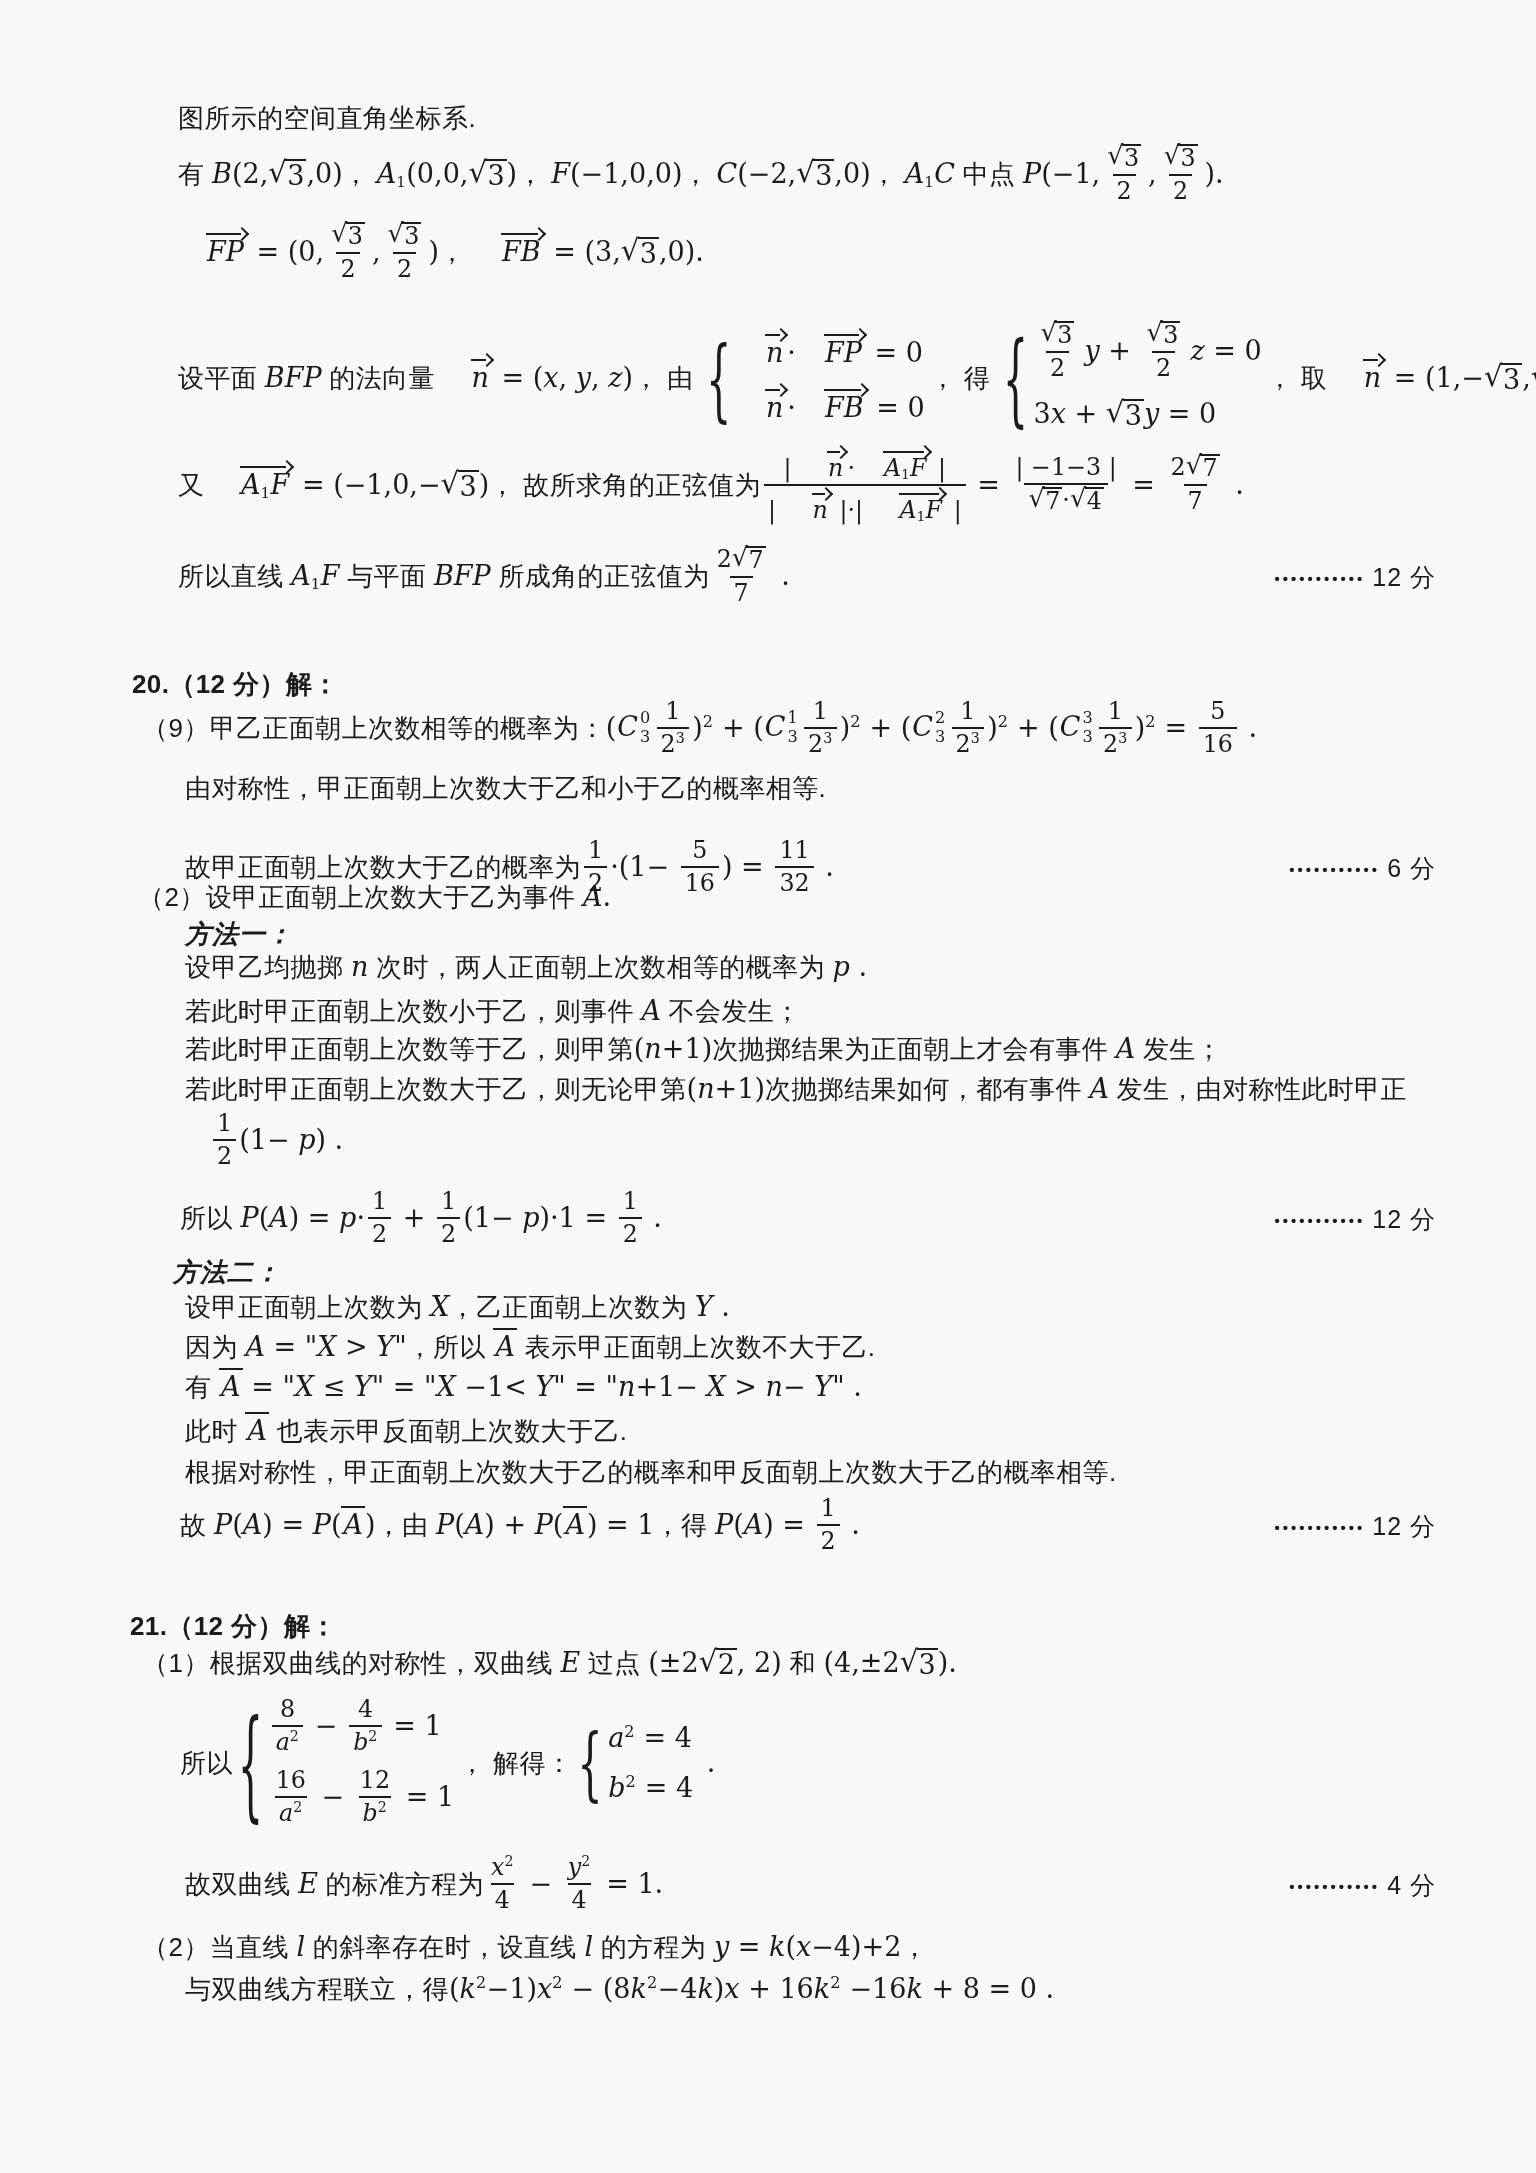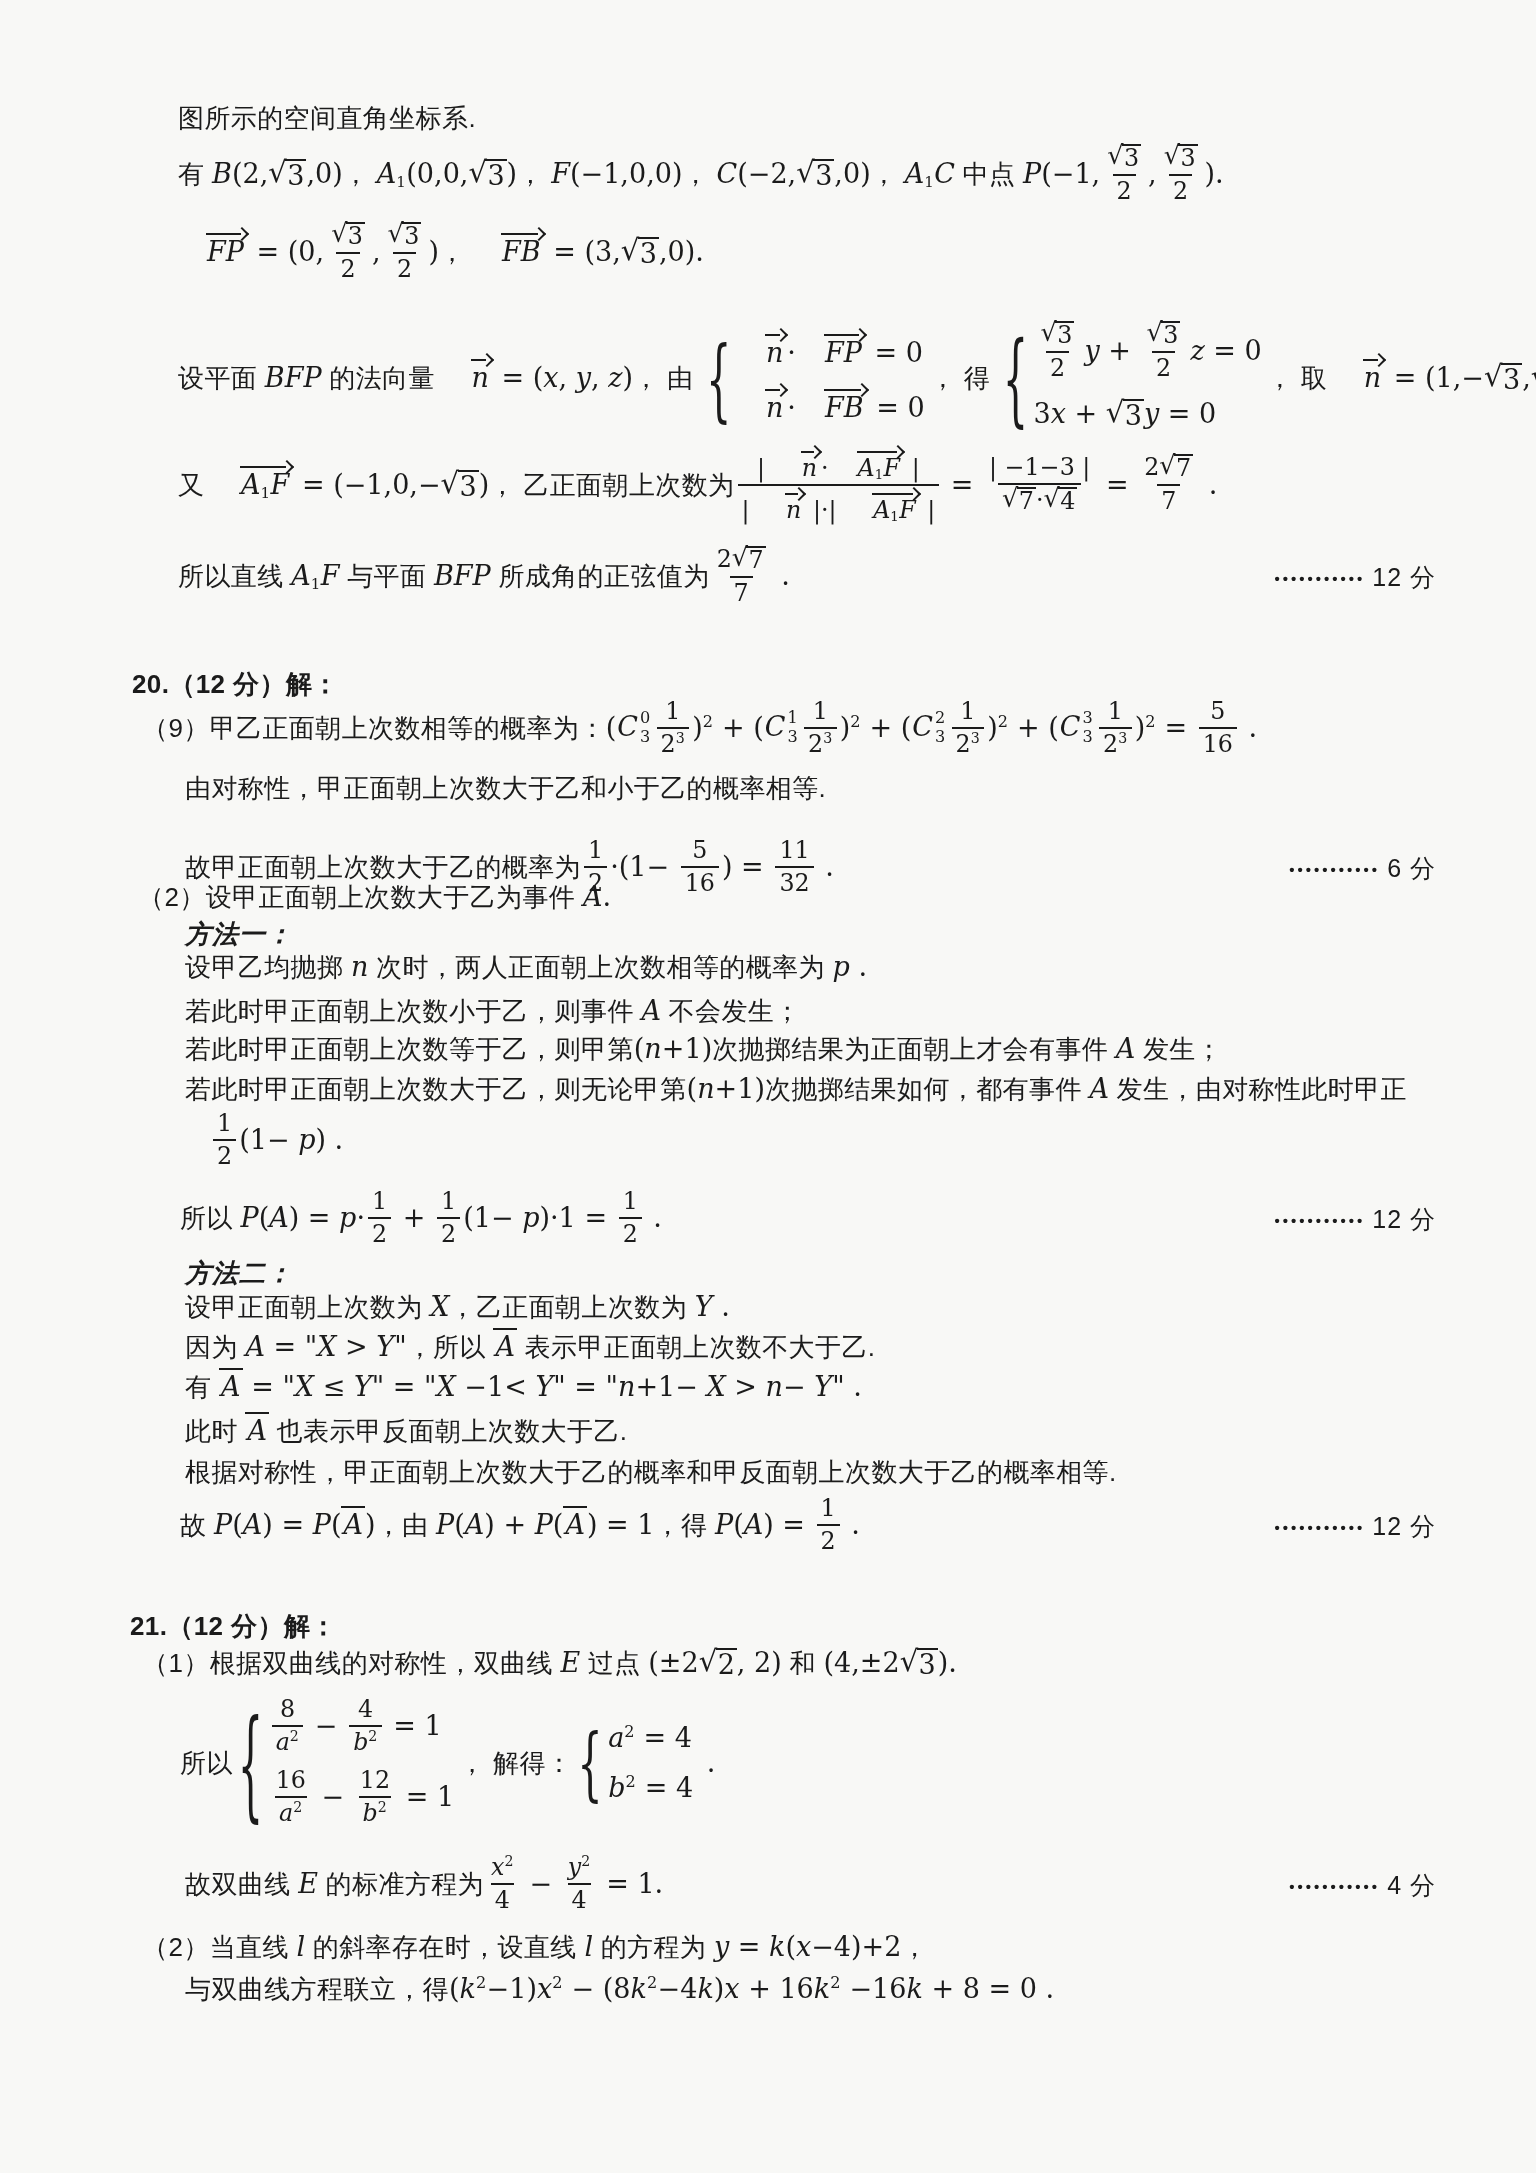--- a/index.html
+++ b/index.html
@@ -127,21 +127,21 @@
         </span><span class="cjk">， 取 </span><span class="vec"><span class="vr">n</span></span><span class="rm"> = (1,−</span><span class="sqrt">
           <span class="rad">√</span>
           <span class="radb"><span class="rm">3</span></span>
         </span><span class="rm">,</span><span class="sqrt">
           <span class="rad">√</span>
           <span class="radb"><span class="rm">3</span></span>
         </span><span class="rm">) .</span></div>
       <div class="line" style="top: 448px; left: 178px; width: 1322px;"><span class="cjk">又 </span><span class="vec"><span class="isubw"><span class="vr">A</span><sub class="sb">1</sub></span><span class="vr">F</span></span><span class="rm"> = (−1,0,−</span><span class="sqrt">
           <span class="rad">√</span>
           <span class="radb"><span class="rm">3</span></span>
-        </span><span class="rm">)</span><span class="cjk">， 乙正面朝上次数为</span><span class="frac">
+        </span><span class="rm">)</span><span class="cjk">， 故所求角的正弦值为</span><span class="frac">
           <span class="num"><span class="rm">| </span><span class="vec"><span class="vr">n</span></span><span class="rm">·</span><span class="vec"><span class="isubw"><span class="vr">A</span><sub class="sb">1</sub></span><span class="vr">F</span></span><span class="rm"> |</span></span>
           <span class="den"><span class="rm">| </span><span class="vec"><span class="vr">n</span></span><span class="rm"> |·| </span><span class="vec"><span class="isubw"><span class="vr">A</span><sub class="sb">1</sub></span><span class="vr">F</span></span><span class="rm"> |</span></span>
         </span><span class="rm"> = </span><span class="frac">
           <span class="num"><span class="rm">| −1−3 |</span></span>
           <span class="den"><span class="sqrt">
               <span class="rad">√</span>
               <span class="radb"><span class="rm">7</span></span>
             </span><span class="rm">·</span><span class="sqrt">
               <span class="rad">√</span>
               <span class="radb"><span class="rm">4</span></span>
@@ -234,21 +234,21 @@
         </span><span class="rm"> + </span><span class="frac">
           <span class="num"><span class="rm">1</span></span>
           <span class="den"><span class="rm">2</span></span>
         </span><span class="rm">(1− </span><span class="vr">p</span><span class="rm">)·1 = </span><span class="frac">
           <span class="num"><span class="rm">1</span></span>
           <span class="den"><span class="rm">2</span></span>
         </span><span class="rm"> .</span><span class="score">
           <span class="dots">•••••••••••</span>
           <span class="score-label">12 分</span>
         </span></div>
-      <div class="line method" style="top: 1255px; left: 185px; width: 1315px;"><span class="cjk">方法二：</span></div>
+      <div class="line method" style="top: 1255px; left: 173px; width: 1315px; font-family: Liberation Serif, serif;"><span class="cjk">方法二：</span></div>
       <div class="line" style="top: 1288px; left: 185px; width: 1315px;"><span class="cjk">设甲正面朝上次数为 </span><span class="vr">X</span><span class="cjk">，乙正面朝上次数为 </span><span class="vr">Y</span><span class="rm"> .</span></div>
       <div class="line" style="top: 1328px; left: 185px; width: 1315px;"><span class="cjk">因为 </span><span class="vr">A</span><span class="rm"> = "</span><span class="vr">X</span><span class="rm"> &gt; </span><span class="vr">Y</span><span class="rm">"</span><span class="cjk">，所以 </span><span class="bar"><span class="vr">A</span></span><span class="cjk"> 表示甲正面朝上次数不大于乙.</span></div>
       <div class="line" style="top: 1368px; left: 185px; width: 1315px;"><span class="cjk">有 </span><span class="bar"><span class="vr">A</span></span><span class="rm"> = "</span><span class="vr">X</span><span class="rm"> ≤ </span><span class="vr">Y</span><span class="rm">" = "</span><span class="vr">X</span><span class="rm"> −1&lt; </span><span class="vr">Y</span><span class="rm">" = "</span><span class="vr">n</span><span class="rm">+1− </span><span class="vr">X</span><span class="rm"> &gt; </span><span class="vr">n</span><span class="rm">− </span><span class="vr">Y</span><span class="rm">" .</span></div>
       <div class="line" style="top: 1412px; left: 185px; width: 1315px;"><span class="cjk">此时 </span><span class="bar"><span class="vr">A</span></span><span class="cjk"> 也表示甲反面朝上次数大于乙.</span></div>
       <div class="line" style="top: 1454px; left: 185px; width: 1315px;"><span class="cjk">根据对称性，甲正面朝上次数大于乙的概率和甲反面朝上次数大于乙的概率相等.</span></div>
       <div class="line" style="top: 1497px; left: 180px; width: 1320px;"><span class="cjk">故 </span><span class="vr">P</span><span class="rm">(</span><span class="vr">A</span><span class="rm">) = </span><span class="vr">P</span><span class="rm">(</span><span class="bar"><span class="vr">A</span></span><span class="rm">)</span><span class="cjk">，由 </span><span class="vr">P</span><span class="rm">(</span><span class="vr">A</span><span class="rm">) + </span><span class="vr">P</span><span class="rm">(</span><span class="bar"><span class="vr">A</span></span><span class="rm">) = 1</span><span class="cjk">，得 </span><span class="vr">P</span><span class="rm">(</span><span class="vr">A</span><span class="rm">) = </span><span class="frac">
           <span class="num"><span class="rm">1</span></span>
           <span class="den"><span class="rm">2</span></span>
         </span><span class="rm"> .</span><span class="score">
           <span class="dots">•••••••••••</span>

